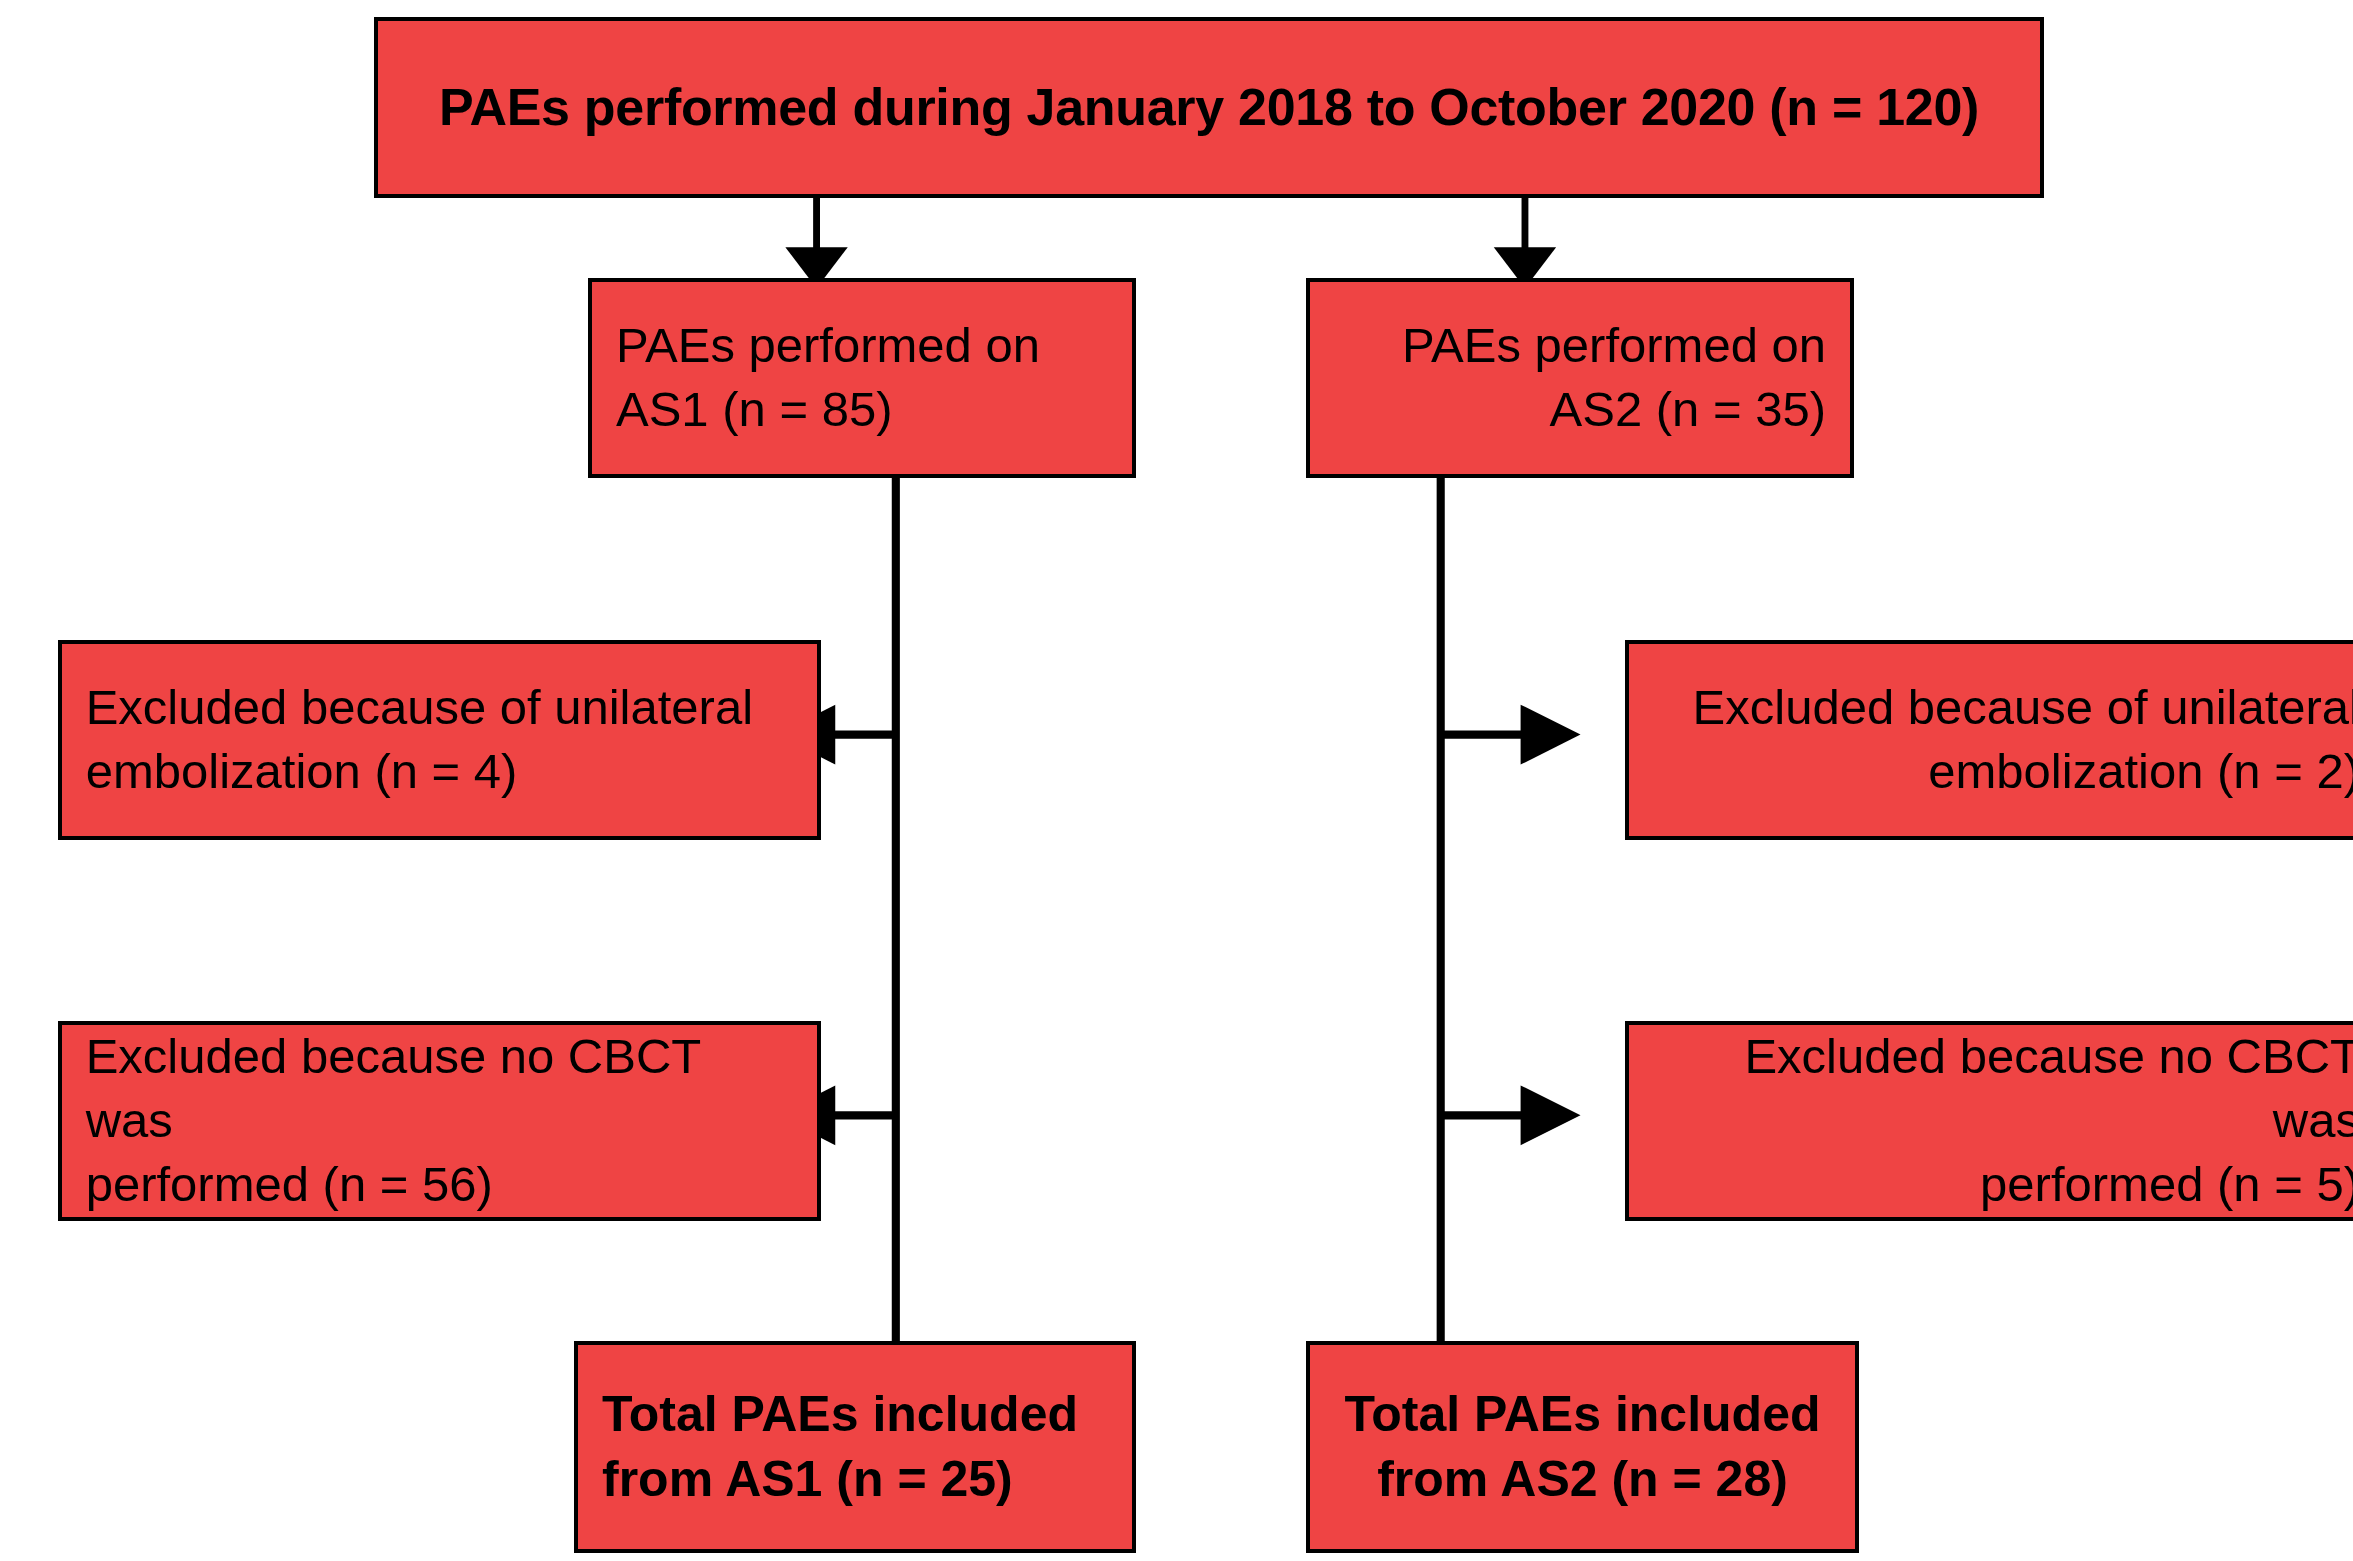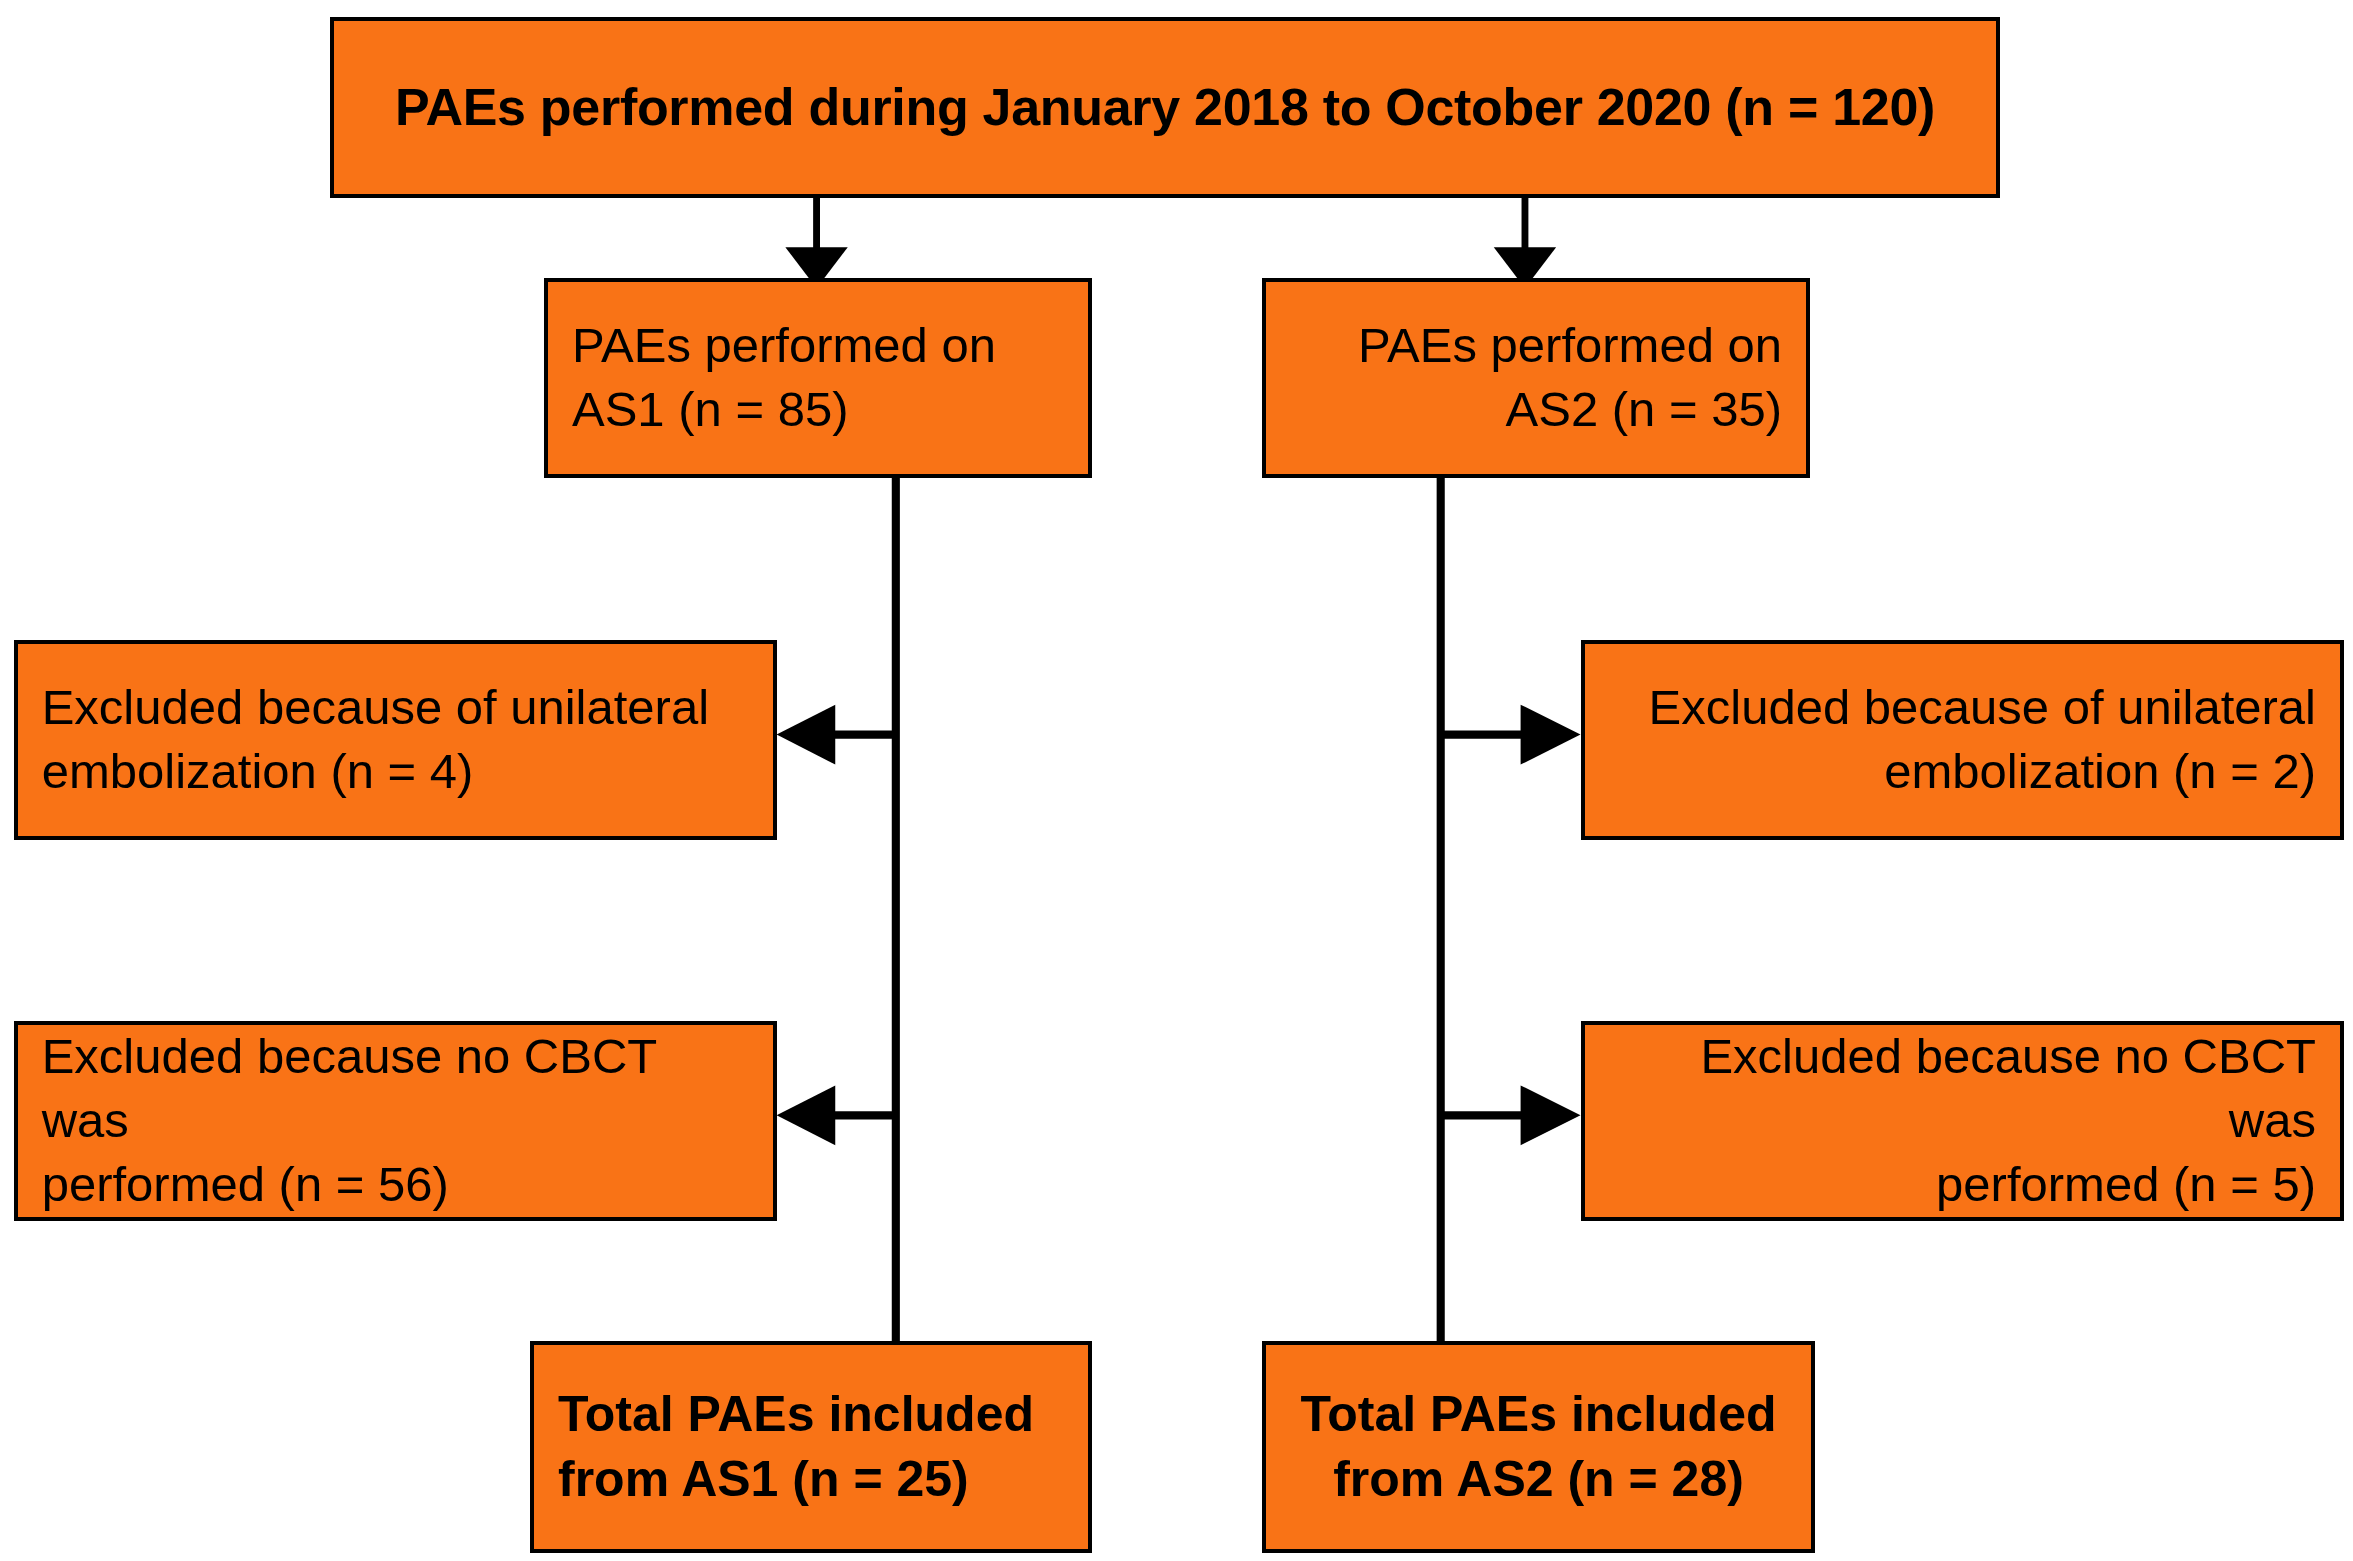--- a/index.html
+++ b/index.html
@@ -20,26 +20,27 @@
     position: absolute;
     left: 0;
     top: 0;
     width: 2354px;
     height: 1561px;
     pointer-events: none;
   }
   .node {
     position: absolute;
     box-sizing: border-box;
-    background: #f97316;
+    background: #ef4444;
     border: 4.4px solid #000000;
     display: flex;
     flex-direction: column;
     justify-content: center;
     z-index: 2;
+    margin-left: 44px;
   }
   .node-text {
     display: block;
     color: #000000;
     line-height: 1.30;
     padding: 0 24px;
     white-space: pre-line;
   }
 
   

